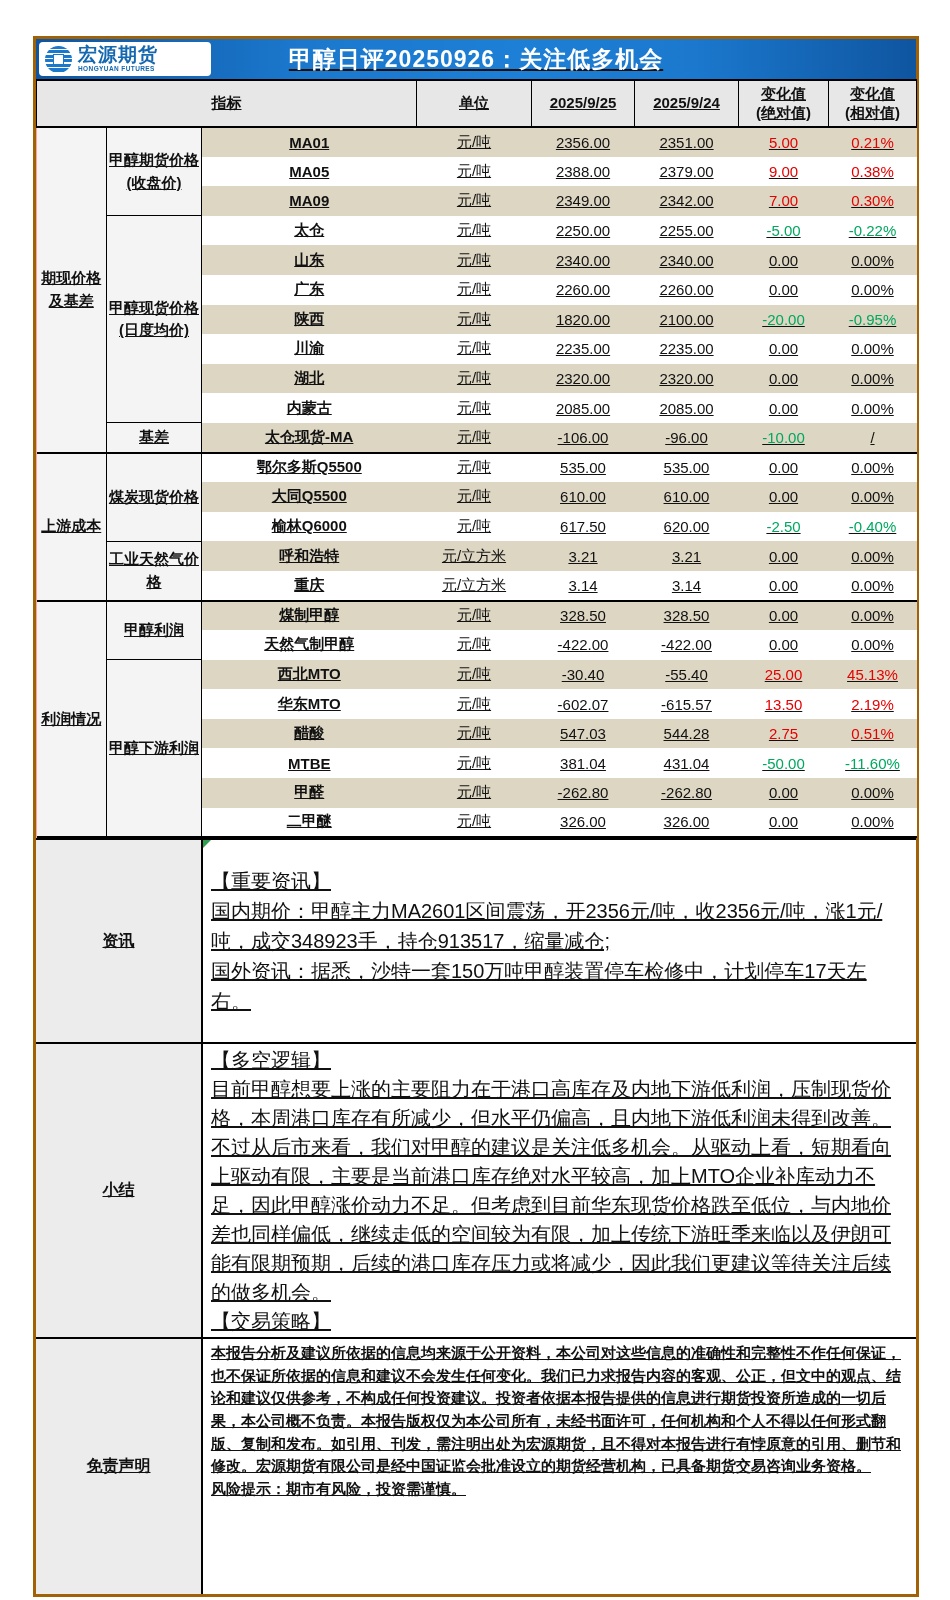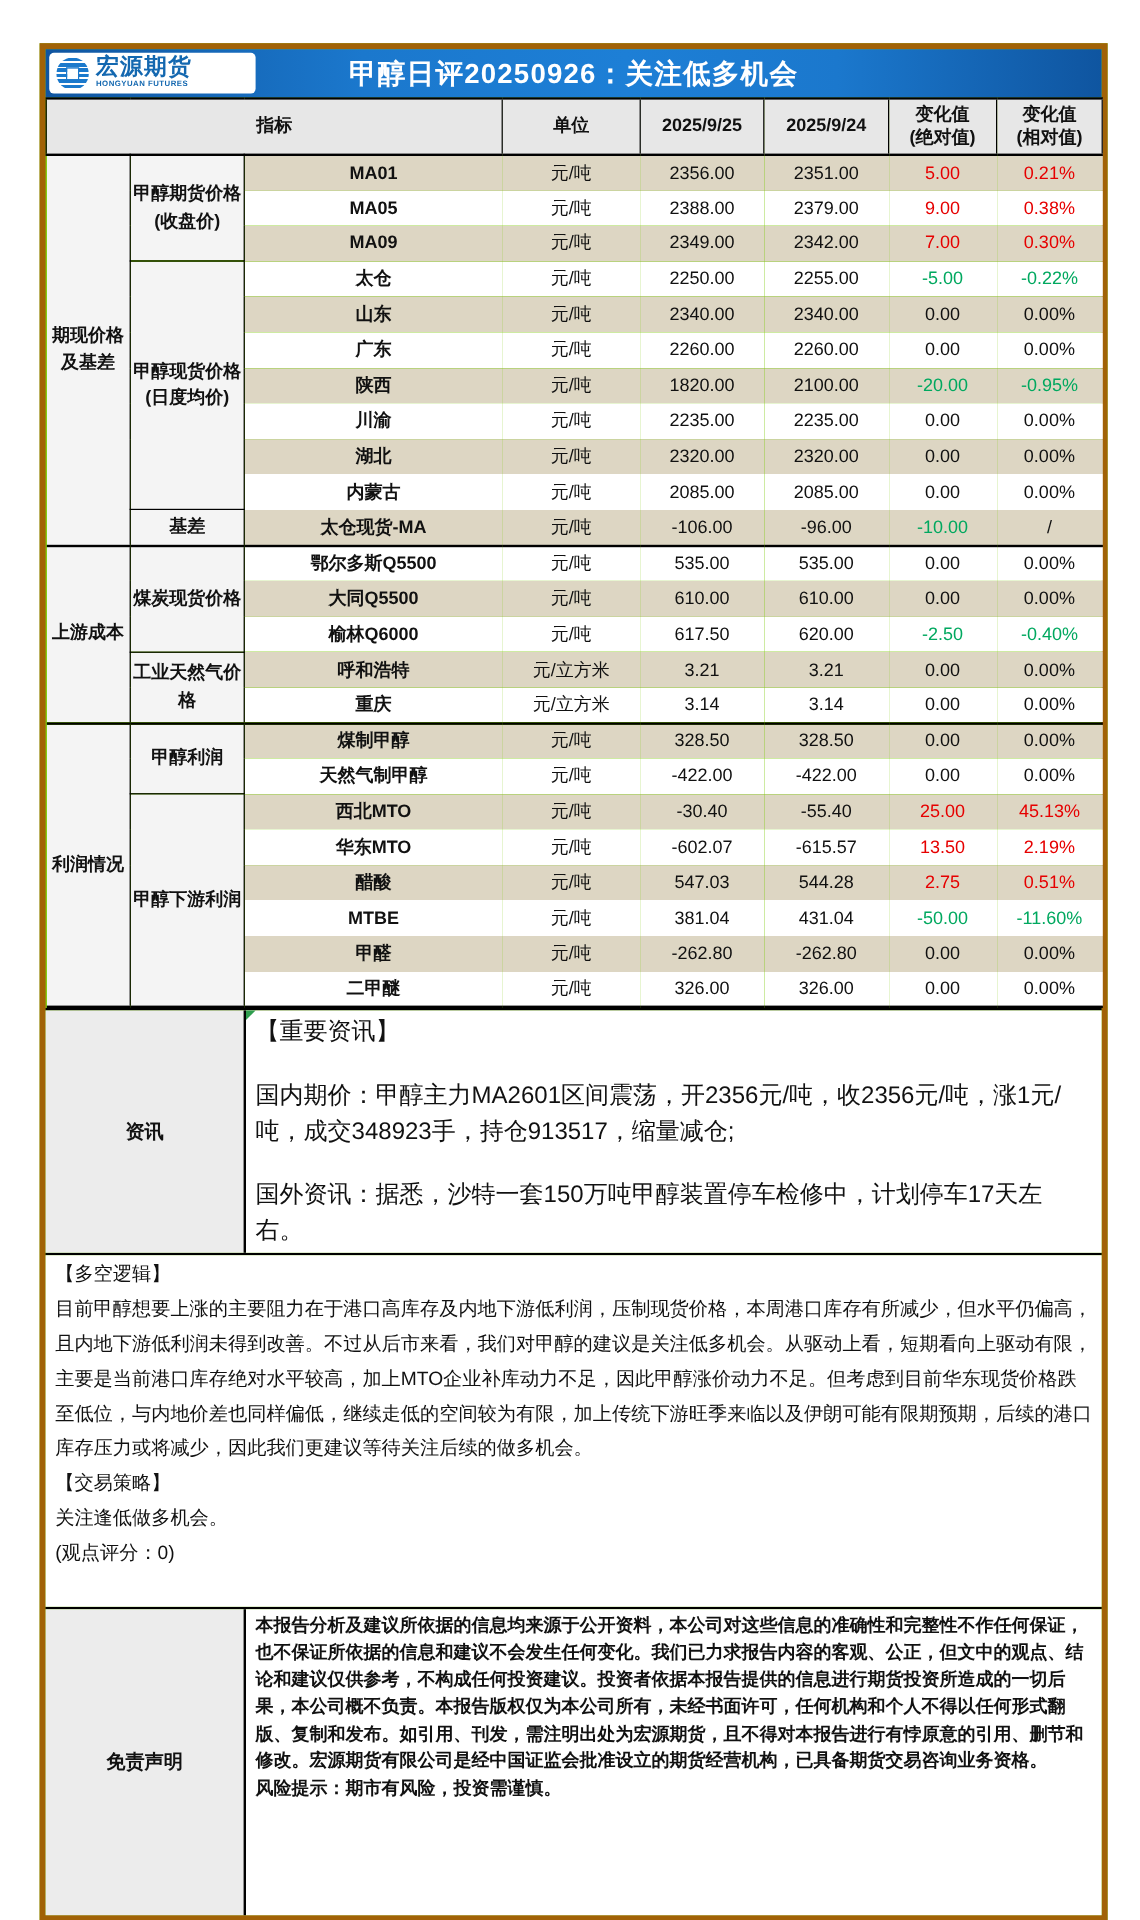--- a/index.html
+++ b/index.html
@@ -1,17 +1,17 @@
 <!DOCTYPE html>
 <html><head>
 <meta charset="utf-8">
 <style>
   html,body{margin:0;padding:0;background:#fff;}
   body{width:950px;height:1600px;position:relative;font-family:"Liberation Sans","DejaVu Sans",sans-serif;color:#111;}
-  .sheet{position:absolute;left:33px;top:36px;width:880px;border:5px solid #a16207;background:#84cc16;}
+  .sheet{position:absolute;left:33px;top:36px;width:880px;border:3px solid #a16207;background:#fca5a5;text-decoration:underline;}
 
   
   .band{height:40px;background:linear-gradient(90deg,#0f55a0 0%,#1b78cd 30%,#1d7fd6 55%,#1b78cd 75%,#0f55a0 100%);position:relative;display:flex;align-items:center;justify-content:center;}
   .band-title{color:#fff;font-weight:bold;font-size:23px;letter-spacing:1px;}
   .logo-box{position:absolute;left:3px;top:3px;width:172px;height:34px;background:#fff;border-radius:4px;display:flex;align-items:center;padding-left:6px;box-sizing:border-box;}
   .logo-ball{width:27px;height:27px;border-radius:50%;background:repeating-linear-gradient(180deg,#1b79cc 0px,#1b79cc 3px,#ffffff 3px,#ffffff 4.5px);position:relative;flex:0 0 auto;}
   .logo-ball:after{content:"";position:absolute;left:9px;top:9px;width:9px;height:9px;background:#fff;outline:1px solid #1b79cc;}
   .logo-text{margin-left:6px;line-height:1;}
   .logo-cn{font-size:19px;font-weight:bold;color:#1468b0;letter-spacing:1px;}
   .logo-en{font-size:6.5px;font-weight:bold;color:#1468b0;letter-spacing:.4px;margin-top:2px;}
@@ -29,23 +29,23 @@
   tr.group-end td.val-area{border-bottom:2px solid #000;}
   td.ind{font-weight:bold;margin-top:32px;}
   td.pos{color:#e60000;}
   td.neg{color:#00a85f;}
   td.zero{color:#111;}
 
   
   .section{display:flex;border-top:2px solid #000;}
   .section-label{width:165px;flex:0 0 165px;background:#ececec;border-right:2px solid #000;display:flex;align-items:center;justify-content:center;font-weight:bold;font-size:16px;}
   .section-body{flex:1;background:#fff;position:relative;box-sizing:border-box;}
-  .sec-info .section-body{height:202px;display:flex;flex-direction:column;justify-content:center;font-size:20px;line-height:30px;padding:0 10px 0 8px;gap:23px;}
+  .sec-info .section-body{height:202px;display:flex;flex-direction:column;justify-content:center;font-size:20px;line-height:30px;padding:0 10px 0 8px;}
   .sec-info .section-body:before{content:"";position:absolute;left:0;top:0;border-top:8px solid #2f9e4e;border-right:8px solid transparent;}
-  .sec-summary .section-body{height:293px;font-size:16px;line-height:29px;padding:2px 8px 0 8px;}
+  .sec-summary .section-body{height:293px;font-size:20px;line-height:29px;padding:2px 8px 0 8px;}
   .sec-disclaimer .section-body{height:255px;font-size:15px;font-weight:bold;line-height:22.6px;padding:3px 8px 0 8px;}
   .txt{white-space:pre-wrap;}
 </style>
 </head>
 <body>
 
 <div class="sheet">
 
   <div class="band">
     <div class="logo-box">
@@ -293,20 +293,21 @@
   <div class="section sec-info">
     <div class="section-label">资讯</div>
     <div class="section-body">
       <div class="txt">【重要资讯】</div>
       <div class="txt">国内期价：甲醇主力MA2601区间震荡，开2356元/吨，收2356元/吨，涨1元/吨，成交348923手，持仓913517，缩量减仓;</div>
       <div class="txt">国外资讯：据悉，沙特一套150万吨甲醇装置停车检修中，计划停车17天左右。</div>
     </div>
   </div>
 
   <div class="section sec-summary">
+    <div class="section-label">小结</div>
     <div class="section-body">
       <div class="txt">【多空逻辑】</div>
       <div class="txt">目前甲醇想要上涨的主要阻力在于港口高库存及内地下游低利润，压制现货价格，本周港口库存有所减少，但水平仍偏高，且内地下游低利润未得到改善。不过从后市来看，我们对甲醇的建议是关注低多机会。从驱动上看，短期看向上驱动有限，主要是当前港口库存绝对水平较高，加上MTO企业补库动力不足，因此甲醇涨价动力不足。但考虑到目前华东现货价格跌至低位，与内地价差也同样偏低，继续走低的空间较为有限，加上传统下游旺季来临以及伊朗可能有限期预期，后续的港口库存压力或将减少，因此我们更建议等待关注后续的做多机会。</div>
       <div class="txt">【交易策略】</div>
       <div class="txt">关注逢低做多机会。</div>
       <div class="txt">(观点评分：0)</div>
     </div>
   </div>
 
   <div class="section sec-disclaimer">

